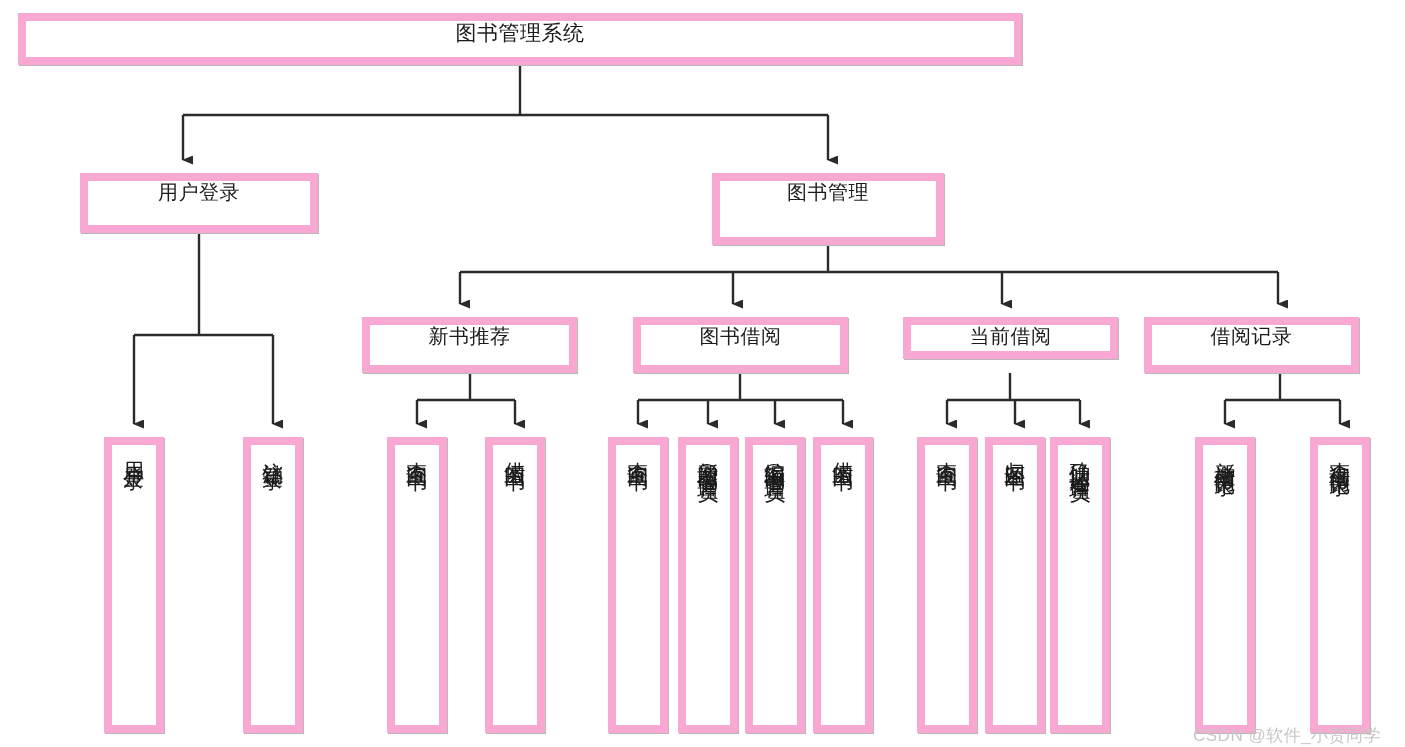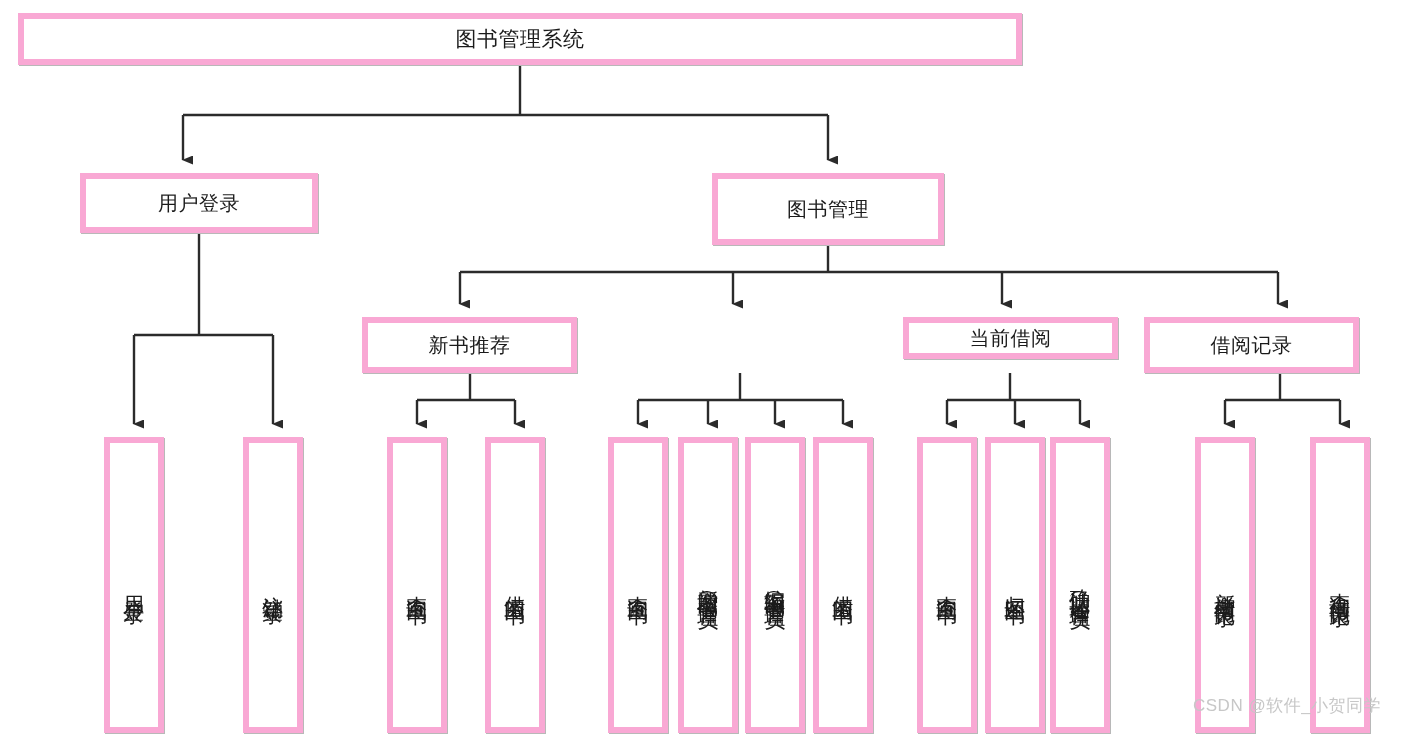--- a/index.html
+++ b/index.html
@@ -21,24 +21,24 @@
     position: absolute;
     left: 0;
     top: 0;
     width: 1405px;
     height: 747px;
   }
   .node-box {
     position: absolute;
     box-sizing: border-box;
     background: #ffffff;
-    border: 6px solid #f9a8d4;
+    border: 8px solid #f9a8d4;
     box-shadow: 1px 1px 0 #b8b8b8;
     display: flex;
-    align-items: center;
+    align-items: flex-start;
     justify-content: center;
     overflow: hidden;
   }
   .node-label {
     color: #1b1b1b;
     font-size: 20px;
     line-height: 1.12;
     letter-spacing: 0.5px;
     white-space: nowrap;
     text-align: center;
@@ -135,20 +135,23 @@
   <div class="node-box" style="left:80px; top:173px; width:238px; height:60px;">
     <span class="node-label">用户登录</span>
   </div>
   <div class="node-box" style="left:712px; top:173px; width:232px; height:72px;">
     <span class="node-label">图书管理</span>
   </div>
 
   <div class="node-box" style="left:362px; top:317px; width:215px; height:56px;">
     <span class="node-label">新书推荐</span>
   </div>
+  <div class="node-box" style="left:633px; top:317px; width:215px; height:56px;">
+    <span class="node-label">图书借阅</span>
+  </div>
   <div class="node-box" style="left:903px; top:317px; width:215px; height:42px;">
     <span class="node-label">当前借阅</span>
   </div>
   <div class="node-box" style="left:1144px; top:317px; width:215px; height:56px;">
     <span class="node-label">借阅记录</span>
   </div>
 
   <div class="node-box vertical" style="left:104px; top:437px; width:60px; height:296px;">
     <span class="node-label">用户登录</span>
   </div>
@@ -182,15 +185,15 @@
   <div class="node-box vertical" style="left:1050px; top:437px; width:60px; height:296px;">
     <span class="node-label">确认归还（管理员）</span>
   </div>
   <div class="node-box vertical" style="left:1195px; top:437px; width:60px; height:296px;">
     <span class="node-label">新增借阅记录</span>
   </div>
   <div class="node-box vertical" style="left:1310px; top:437px; width:60px; height:296px;">
     <span class="node-label">查询借阅记录</span>
   </div>
 
-  <div class="watermark" style="left:1193px; top:694px;">CSDN @软件_小贺同学</div>
+  <div class="watermark" style="left:1193px; top:724px;">CSDN @软件_小贺同学</div>
 
 </div>
 
 </body></html>

